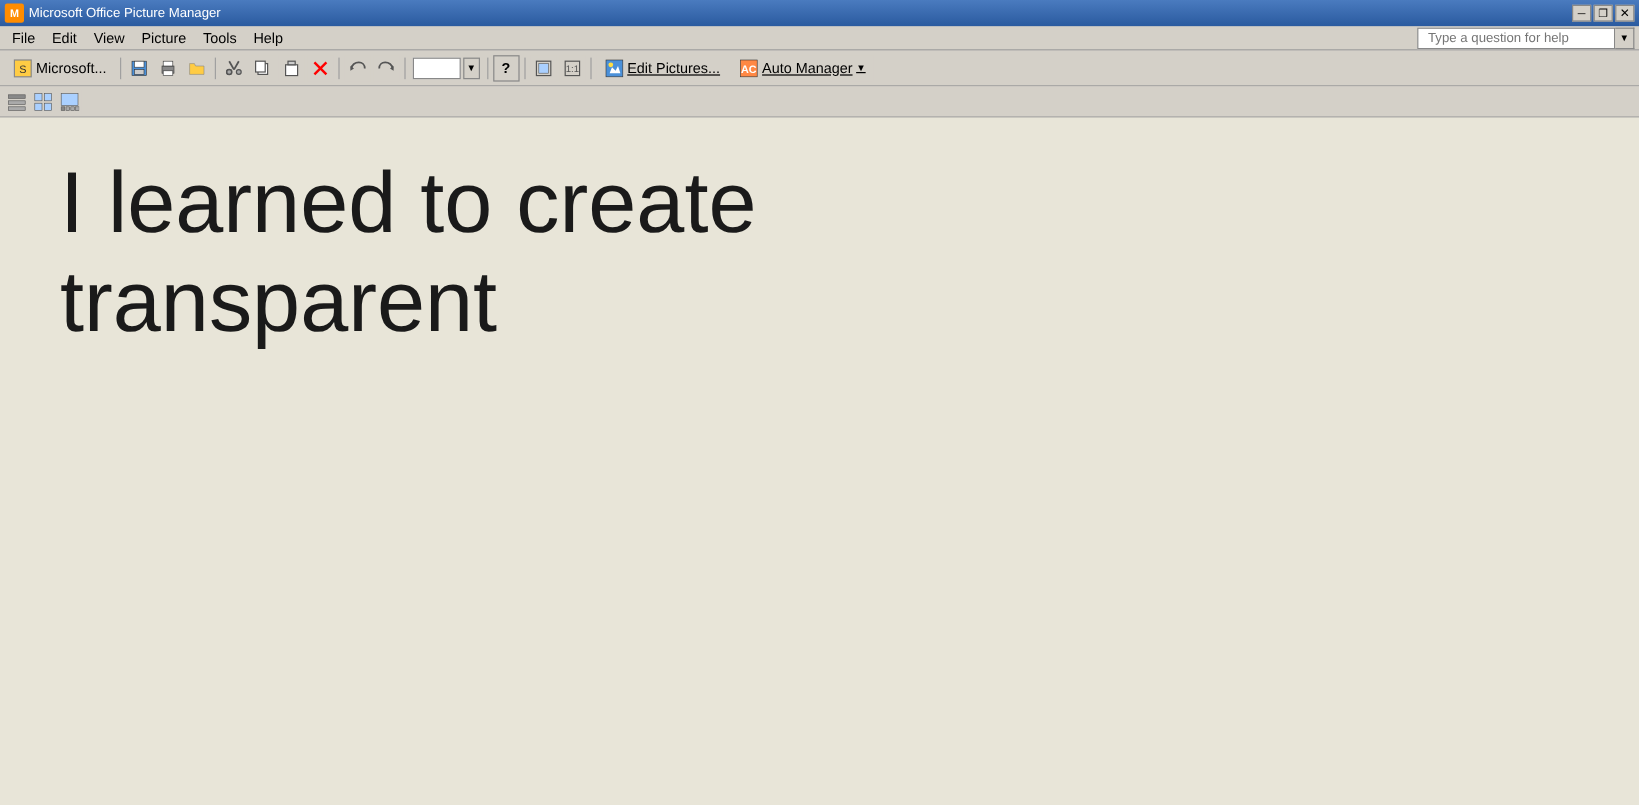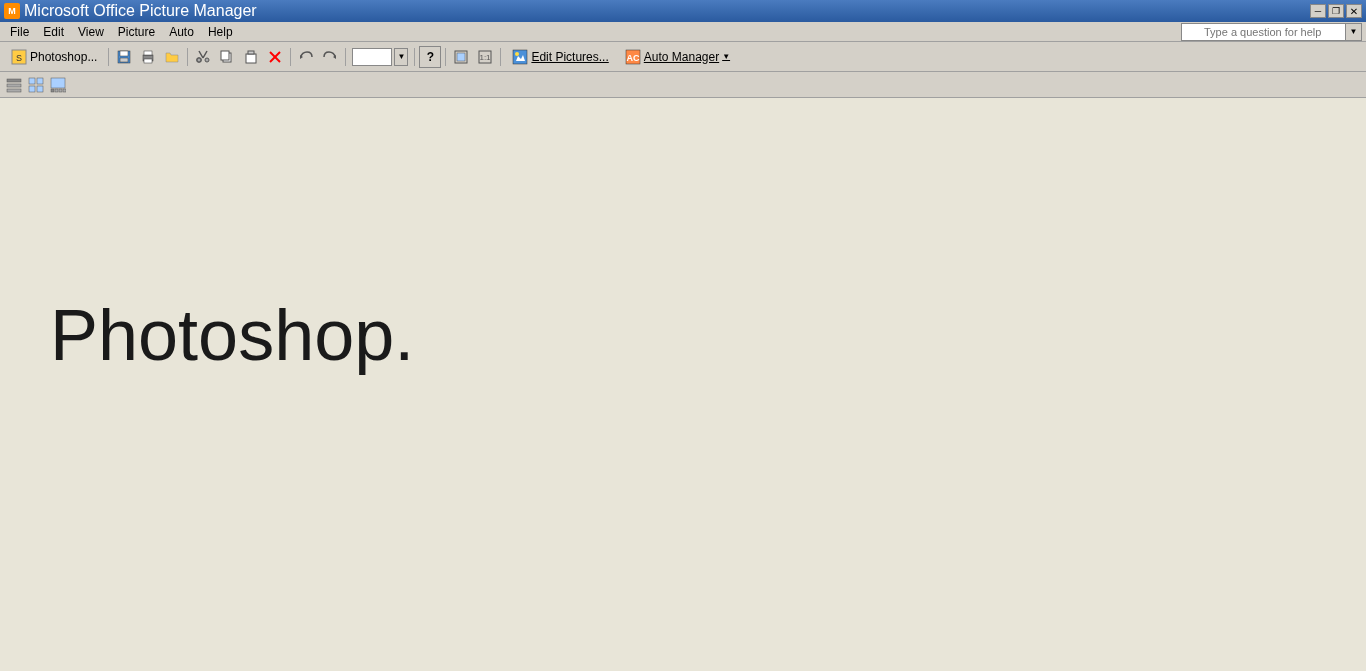--- a/index.html
+++ b/index.html
@@ -27,21 +27,21 @@
       background: #ff8c00;
       border-radius: 2px;
       display: flex;
       align-items: center;
       justify-content: center;
       font-size: 10px;
       color: white;
       font-weight: bold;
     }
     #title-text {
-      font-size: 16px;
+      font-size: 11px;
       color: white;
     }
     #window-controls {
       display: flex;
       gap: 2px;
     }
     .win-btn {
       width: 16px;
       height: 14px;
       background: #d4d0c8;
@@ -241,36 +241,36 @@
     <div class="win-btn">❐</div>
     <div class="win-btn" style="font-size:10px;">✕</div>
   </div>
 </div>
 
 <div id="menu-bar" style="position:relative;">
   <div class="menu-item">File</div>
   <div class="menu-item">Edit</div>
   <div class="menu-item">View</div>
   <div class="menu-item">Picture</div>
-  <div class="menu-item">Auto</div>
+  <div class="menu-item">Tools</div>
   <div class="menu-item">Help</div>
   <div id="menubar-right">
-    <input id="help-input" type="text" style="width: 165px; height: 18px; border: 1px solid rgb(136, 136, 136); font-size: 11px; padding: 0px 22px; color: rgb(102, 102, 102); background: white;" placeholder="Type a question for help">
+    <input id="help-input" type="text" style="width: 165px; height: 18px; border: 1px solid rgb(136, 136, 136); font-size: 11px; padding: 0px 8px; color: rgb(102, 102, 102); background: white;" placeholder="Type a question for help">
     <div id="help-dropdown-btn" style="width:16px;height:18px;background:#d4d0c8;border:1px solid #888;border-left:none;display:flex;align-items:center;justify-content:center;cursor:pointer;font-size:8px;">▼</div>
   </div>
 </div>
 
 <div id="toolbar-1">
 
   <div id="shortcuts-btn" style="display:flex;align-items:center;gap:3px;padding:2px 6px;background:#d4d0c8;border:1px solid transparent;cursor:pointer;font-size:12px;height:22px;">
     <svg width="16" height="16" viewBox="0 0 16 16">
       <rect x="1" y="1" width="14" height="14" fill="#ffcc44" stroke="#888" stroke-width="1"></rect>
       <text x="8" y="12" text-anchor="middle" font-size="9" fill="#333">S</text>
     </svg>
-    <span>Photoshop...</span>
+    <span>Microsoft...</span>
   </div>
 
   <div class="toolbar-separator"></div>
 
   <div class="toolbar-btn" title="Save">
     <svg width="14" height="14" viewBox="0 0 14 14">
       <rect x="1" y="1" width="12" height="12" fill="#4a90d9" stroke="#333" stroke-width="0.5"></rect>
       <rect x="3" y="1" width="8" height="5" fill="white" stroke="#333" stroke-width="0.5"></rect>
       <rect x="3" y="8" width="8" height="4" fill="#ccc" stroke="#333" stroke-width="0.5"></rect>
     </svg>
@@ -409,17 +409,17 @@
       <rect x="1" y="12" width="3" height="3" fill="#888" stroke="#555" stroke-width="0.5"></rect>
       <rect x="5" y="12" width="3" height="3" fill="#aaa" stroke="#555" stroke-width="0.5"></rect>
       <rect x="9" y="12" width="3" height="3" fill="#aaa" stroke="#555" stroke-width="0.5"></rect>
       <rect x="13" y="12" width="3" height="3" fill="#aaa" stroke="#555" stroke-width="0.5"></rect>
     </svg>
   </div>
 </div>
 
 <div id="main-content">
   <div id="image-text">
+    <span>I learned to create transparent</span><br>
     <br>
     <br>
-    <span>Photoshop.</span><br>
   </div>
 </div>
 
 </body></html>

